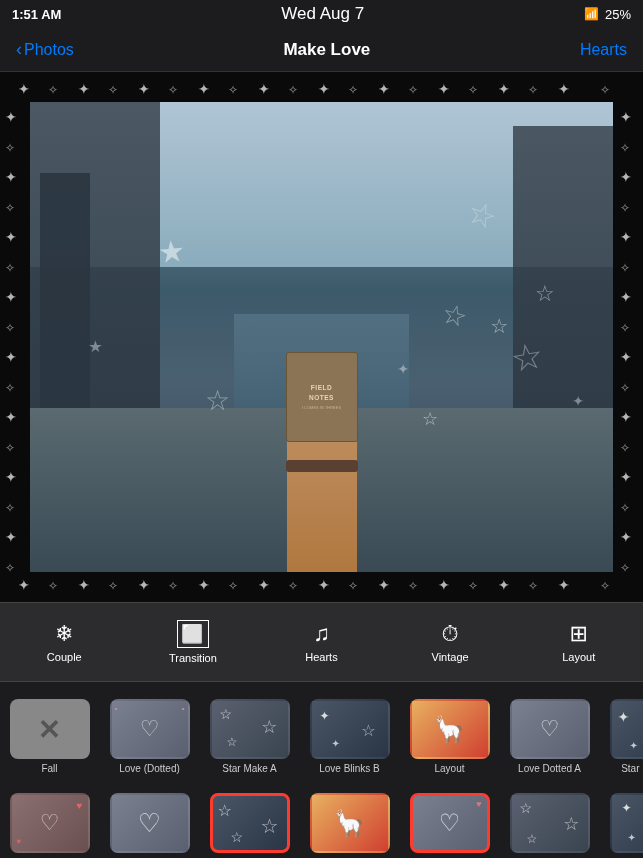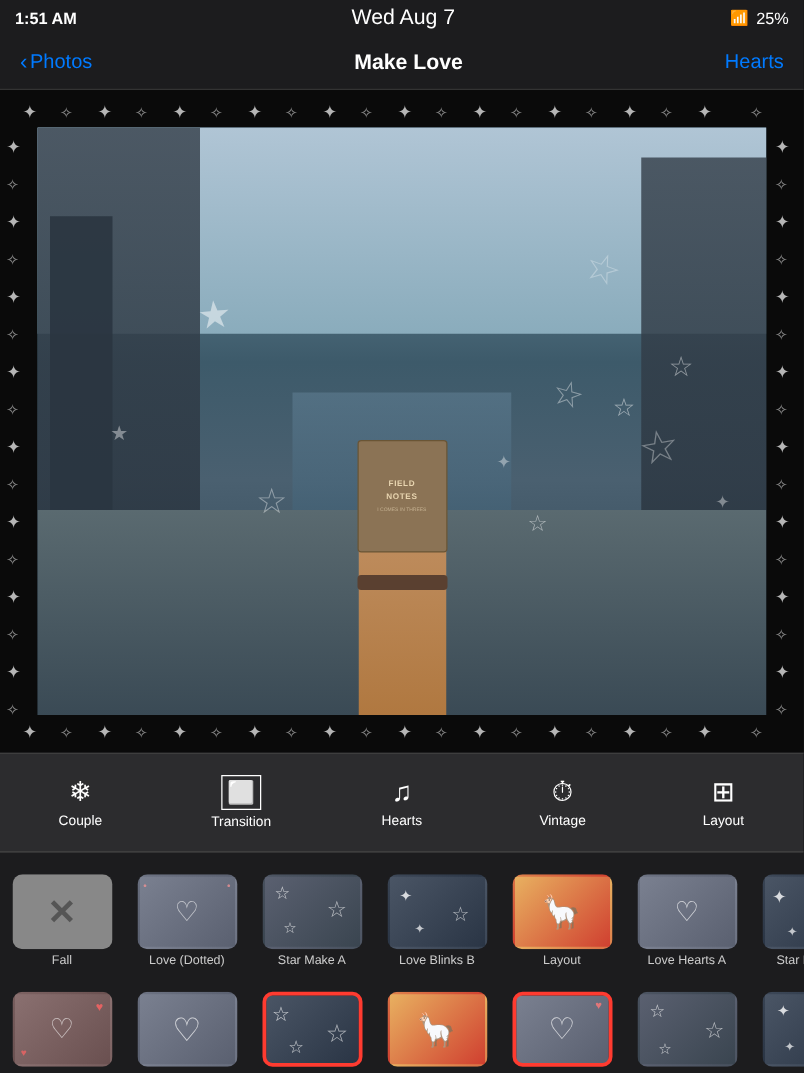--- a/index.html
+++ b/index.html
@@ -456,21 +456,21 @@
       </div>
       <span class="effect-label">Love (Couple)</span>
     </div>
 
     <div class="effect-item">
       <div class="effect-thumb thumb-love-hearts-a">
         <div style="position:absolute;width:100%;height:100%;display:flex;align-items:center;justify-content:center;">
           <span style="font-size:22px;color:rgba(255,255,255,0.7);">♡</span>
         </div>
       </div>
-      <span class="effect-label">Love Hearts A</span>
+      <span class="effect-label">Love Dotted A</span>
     </div>
 
     <div class="effect-item">
       <div class="effect-thumb thumb-star-fall-b">
         <span style="position:absolute;top:5px;left:8px;font-size:14px;color:rgba(255,255,255,0.7);">☆</span>
         <span style="position:absolute;top:18px;right:8px;font-size:18px;color:rgba(255,255,255,0.6);">☆</span>
         <span style="position:absolute;bottom:5px;left:15px;font-size:12px;color:rgba(255,255,255,0.7);">☆</span>
       </div>
       <span class="effect-label">Star Fall B</span>
     </div>

